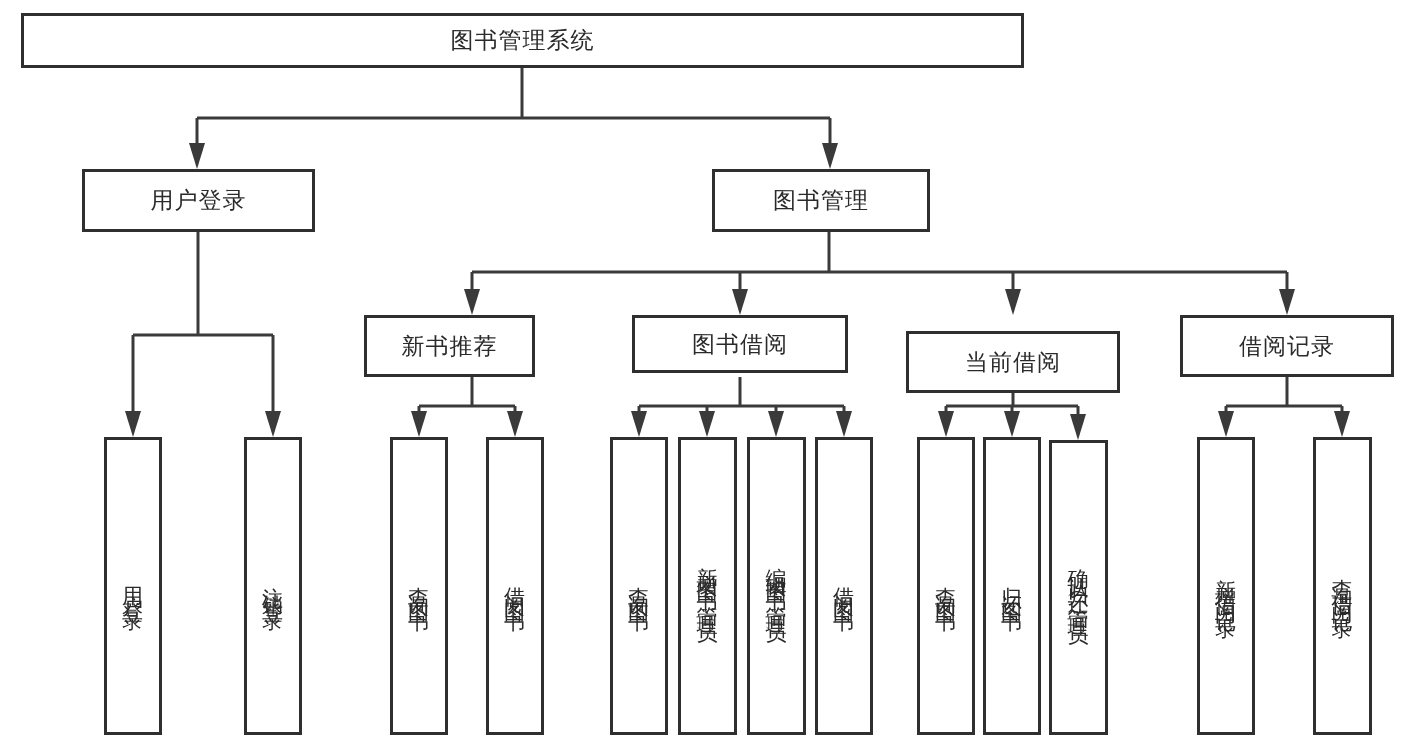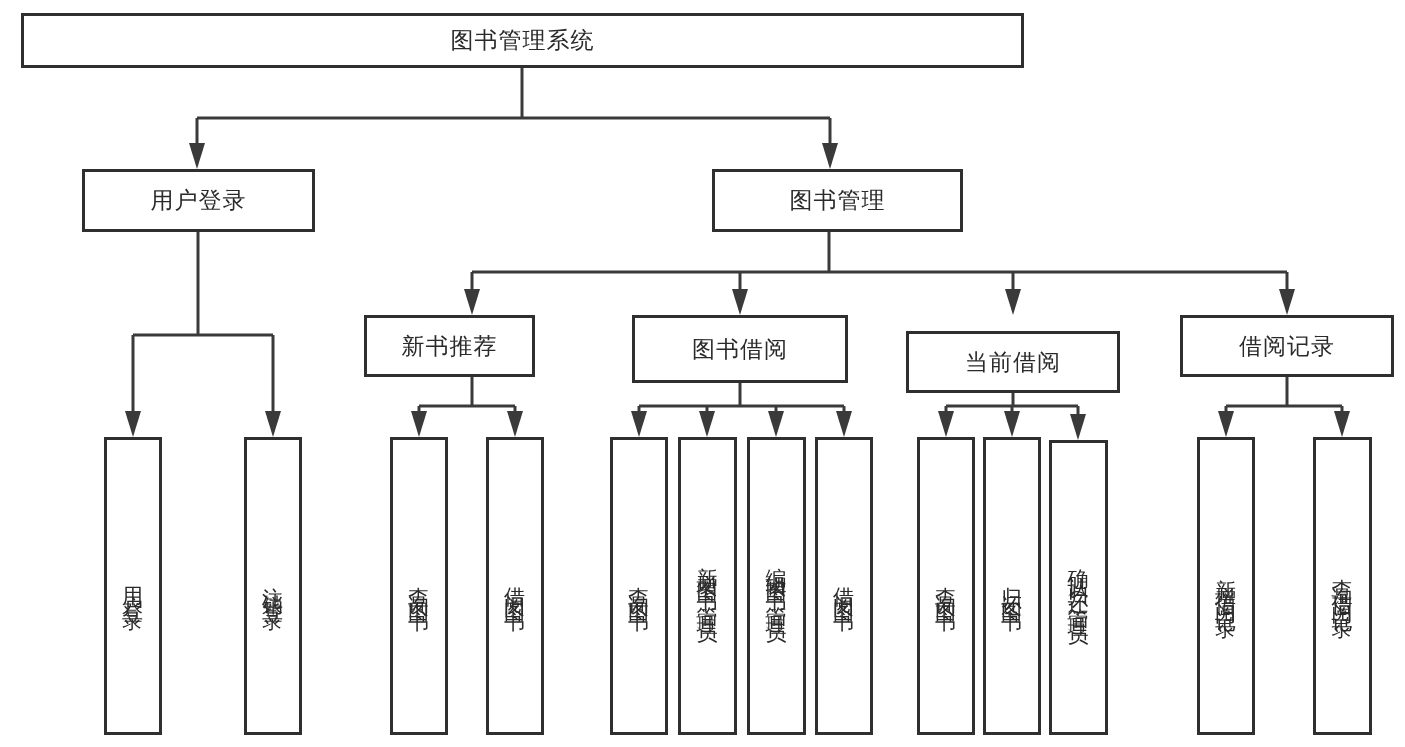--- a/index.html
+++ b/index.html
@@ -112,24 +112,24 @@
       <line x1="1226" y1="406" x2="1226" y2="415"></line>
       <polygon points="1218,411 1234,411 1226,437"></polygon>
       <line x1="1342" y1="406" x2="1342" y2="415"></line>
       <polygon points="1334,411 1350,411 1342,437"></polygon>
     </g>
   </svg>
 
   <div class="node hbox" style="left:21px;top:13px;width:1003px;height:55px">图书管理系统</div>
 
   <div class="node hbox" style="left:82px;top:169px;width:233px;height:63px">用户登录</div>
-  <div class="node hbox" style="left:712px;top:169px;width:251px;height:63px">图书管理</div>
+  <div class="node hbox" style="left:712px;top:169px;width:218px;height:63px">图书管理</div>
 
   <div class="node hbox" style="left:364px;top:315px;width:171px;height:62px">新书推荐</div>
-  <div class="node hbox" style="left:632px;top:315px;width:216px;height:68px">图书借阅</div>
+  <div class="node hbox" style="left:632px;top:315px;width:216px;height:58px">图书借阅</div>
   <div class="node hbox" style="left:906px;top:331px;width:214px;height:62px">当前借阅</div>
   <div class="node hbox" style="left:1180px;top:315px;width:214px;height:62px">借阅记录</div>
 
   <div class="node vbox" style="left:104px;top:437px;width:58px;height:298px">
     <span class="vtext">用户登录</span>
   </div>
   <div class="node vbox" style="left:244px;top:437px;width:58px;height:298px">
     <span class="vtext">注销登录</span>
   </div>
 

